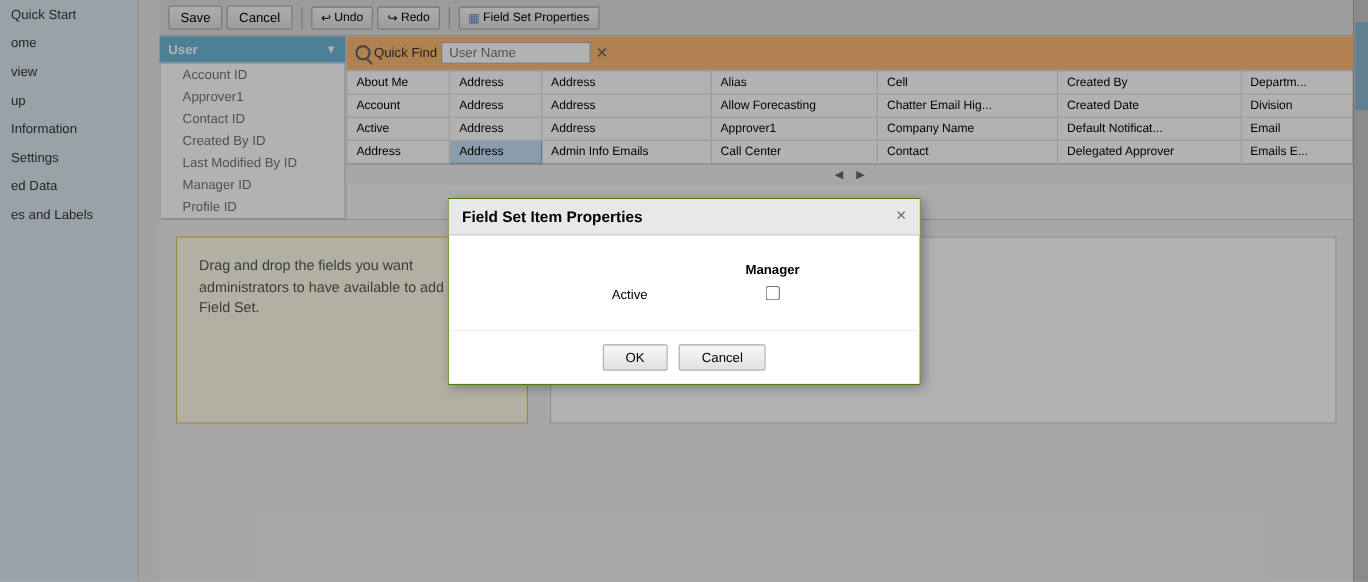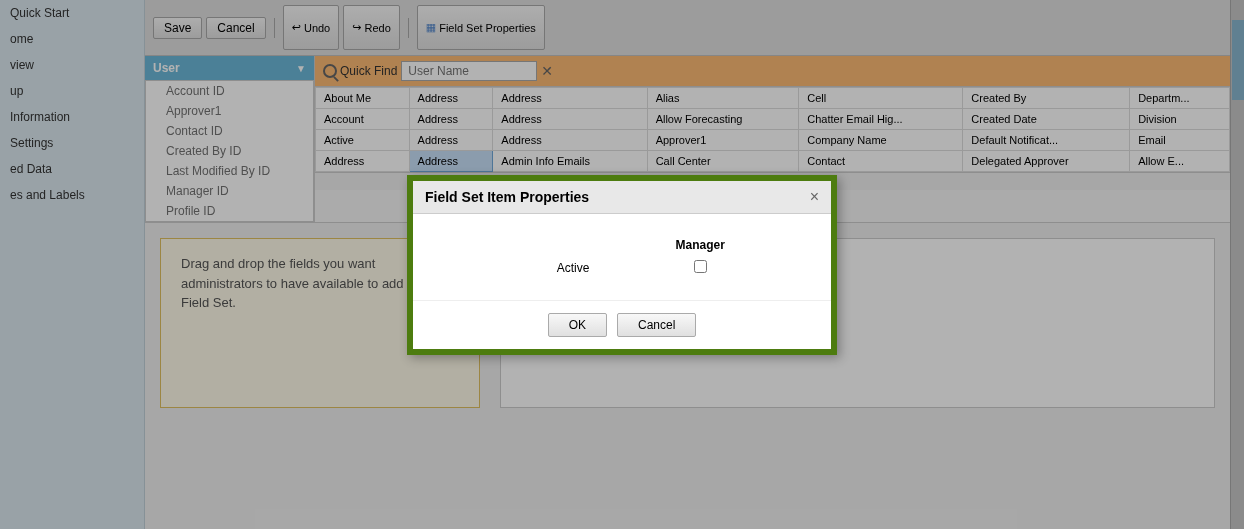--- a/index.html
+++ b/index.html
@@ -11,21 +11,21 @@
       height: 529px;
       overflow: hidden;
       position: relative;
     }
 
     
     .sidebar {
       position: absolute;
       left: 0;
       top: 0;
-      width: 145px;
+      width: 126px;
       height: 529px;
       background: #dce9f0;
       border-right: 1px solid #c0d0d8;
     }
     .sidebar-item {
       padding: 6px 10px;
       color: #333;
       cursor: pointer;
       font-size: 12px;
     }
@@ -59,21 +59,21 @@
     }
     .toolbar-separator {
       width: 1px;
       height: 20px;
       background: #aaa;
       margin: 0 4px;
     }
     .toolbar-icon-btn {
       background: linear-gradient(to bottom, #f8f8f8, #e0e0e0);
       border: 1px solid #aaa;
-      padding: 15px 8px;
+      padding: 3px 8px;
       cursor: pointer;
       font-size: 11px;
       border-radius: 2px;
       display: flex;
       align-items: center;
       gap: 3px;
     }
     .undo-icon::before { content: "↩"; }
     .redo-icon::before { content: "↪"; }
 
@@ -298,21 +298,21 @@
       width: 100%;
       height: 100%;
       background: rgba(0,0,0,0.3);
       display: flex;
       align-items: center;
       justify-content: center;
       z-index: 100;
     }
     .modal {
       background: #fff;
-      border: 6px solid #4d7c0f;
+      border: 1px solid #4d7c0f;
       box-shadow: 3px 3px 10px rgba(0,0,0,0.3);
       width: 430px;
       font-size: 12px;
     }
     .modal-header {
       background: #e8e8e8;
       border-bottom: 1px solid #ccc;
       padding: 8px 12px;
       display: flex;
       justify-content: space-between;
@@ -468,21 +468,21 @@
                 <td>Default Notificat...</td>
                 <td>Email</td>
               </tr>
               <tr>
                 <td>Address</td>
                 <td class="selected">Address</td>
                 <td>Admin Info Emails</td>
                 <td>Call Center</td>
                 <td>Contact</td>
                 <td>Delegated Approver</td>
-                <td>Allow E...</td>
+                <td>Emails E...</td>
               </tr>
             </tbody>
         </table>
       </div>
 
       <div class="grid-scroll-indicator">
         <button class="scroll-btn">◀</button>
         <button class="scroll-btn">▶</button>
       </div>
     </div>

